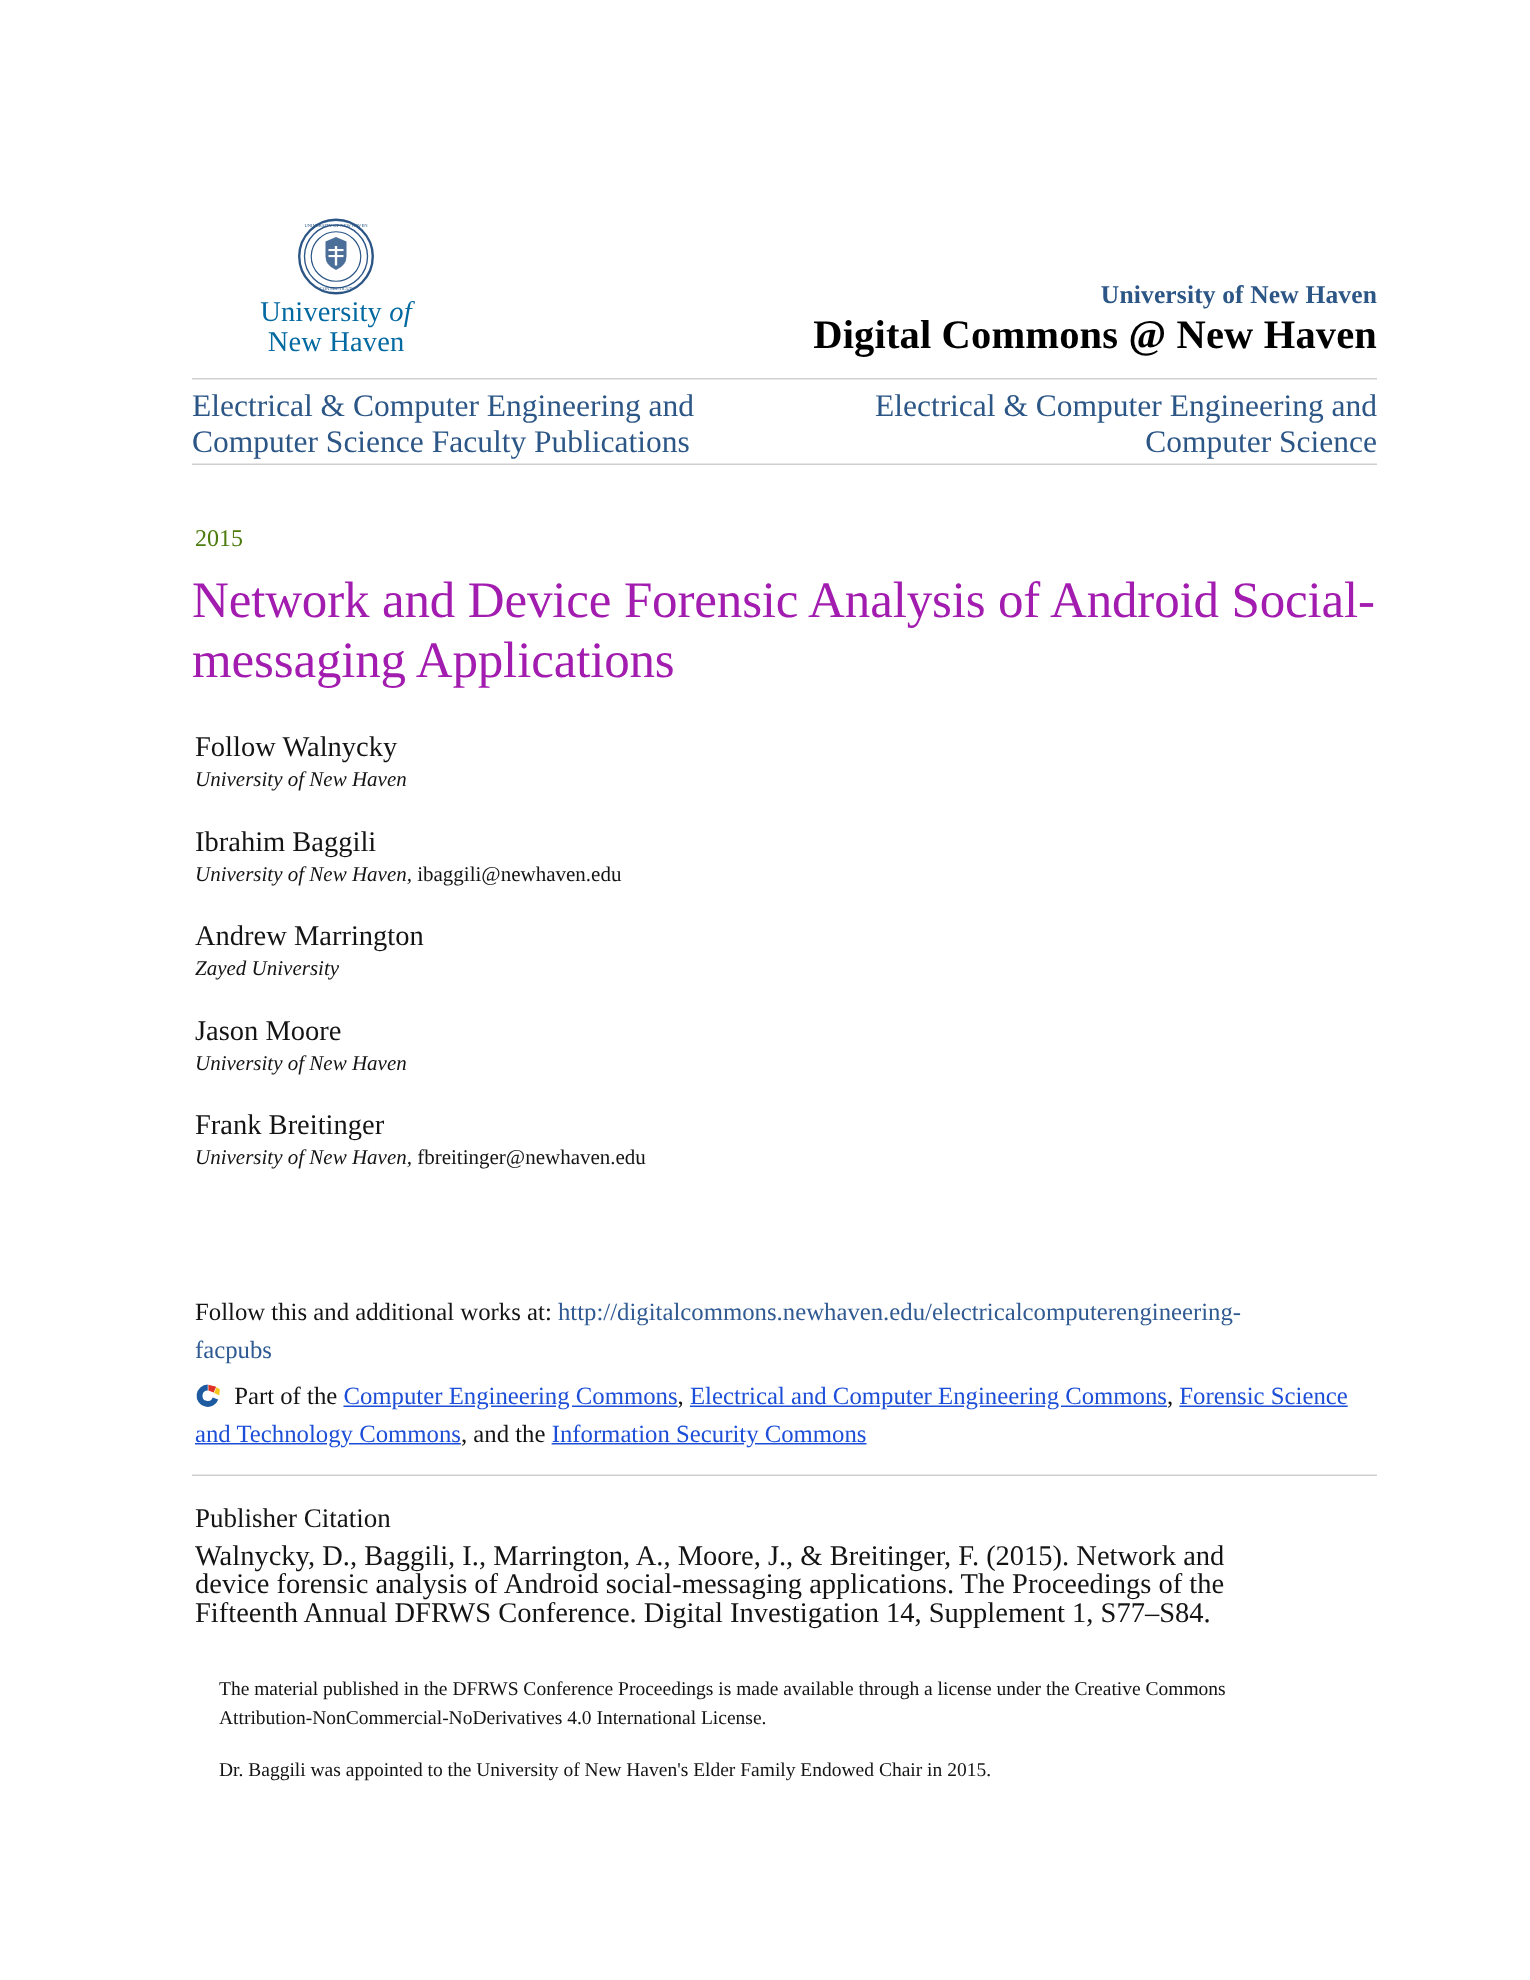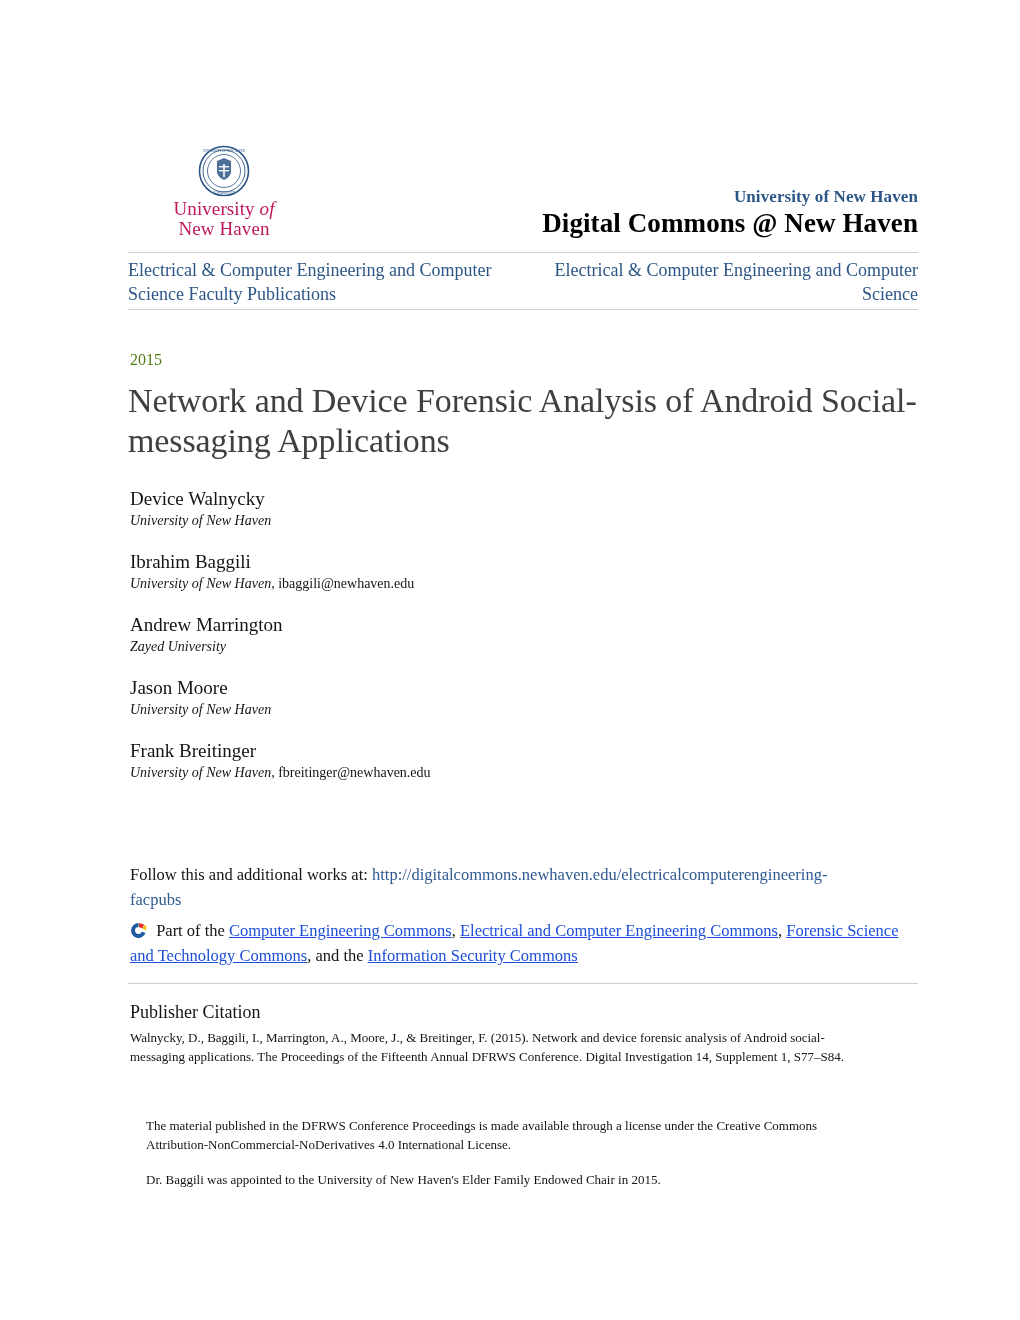--- a/index.html
+++ b/index.html
@@ -41,21 +41,21 @@
   }
 
   .seal {
     width: 52px;
     height: 52px;
     margin: 0 auto 2px auto;
     display: block;
   }
 
   .wordmark {
-    color: #be185d;
+    color: #0369a1;
     font-size: 19px;
     line-height: 20px;
     letter-spacing: 0.1px;
     text-align: center;
   }
   .wordmark .it { font-style: italic; }
 
   .dc-title-block {
     position: absolute;
     right: 0px;
@@ -96,21 +96,21 @@
     left: 128px;
     top: 258px;
     width: 790px;
     height: 48px;
   }
   .dept {
     position: absolute;
     top: 0;
     width: 385px;
     color: #2c5686;
-    font-size: 18px;
+    font-size: 21px;
     line-height: 24px;
   }
   .dept-left  { left: 0px;  text-align: left; }
   .dept-right { right: 0px; text-align: right; }
 
   
   .year {
     position: absolute;
     left: 130px;
     top: 350px;
@@ -119,21 +119,21 @@
     color: #4d7c0f;
   }
 
   .doc-title {
     position: absolute;
     left: 128px;
     top: 381px;
     width: 790px;
     font-size: 34px;
     line-height: 40px;
-    color: #404040;
+    color: #a21caf;
     letter-spacing: -0.1px;
   }
 
   
   .authors {
     position: absolute;
     left: 130px;
     top: 487px;
     width: 700px;
   }
@@ -198,21 +198,21 @@
     top: 1000px;
     width: 740px;
   }
   .section-head {
     font-size: 18px;
     line-height: 24px;
     color: #141414;
     margin-bottom: 4px;
   }
   .cite-body {
-    font-size: 13px;
+    font-size: 19px;
     line-height: 19px;
     color: #141414;
   }
 
   
   .comments-block {
     position: absolute;
     left: 130px;
     top: 1100px;
     width: 740px;
@@ -269,21 +269,21 @@
   </div>
 
   <div class="rule rule-bottom"></div>
 
   <div class="year">2015</div>
   <div class="doc-title">Network and Device Forensic Analysis of Android Social-messaging Applications</div>
 
   <div class="authors">
 
     <div class="author">
-      <div class="author-name">Device Walnycky</div>
+      <div class="author-name">Follow Walnycky</div>
       <div class="author-affil">
         <span>University of New Haven</span>
         <span class="email"></span>
       </div>
     </div>
 
     <div class="author">
       <div class="author-name">Ibrahim Baggili</div>
       <div class="author-affil">
         <span>University of New Haven,</span>

